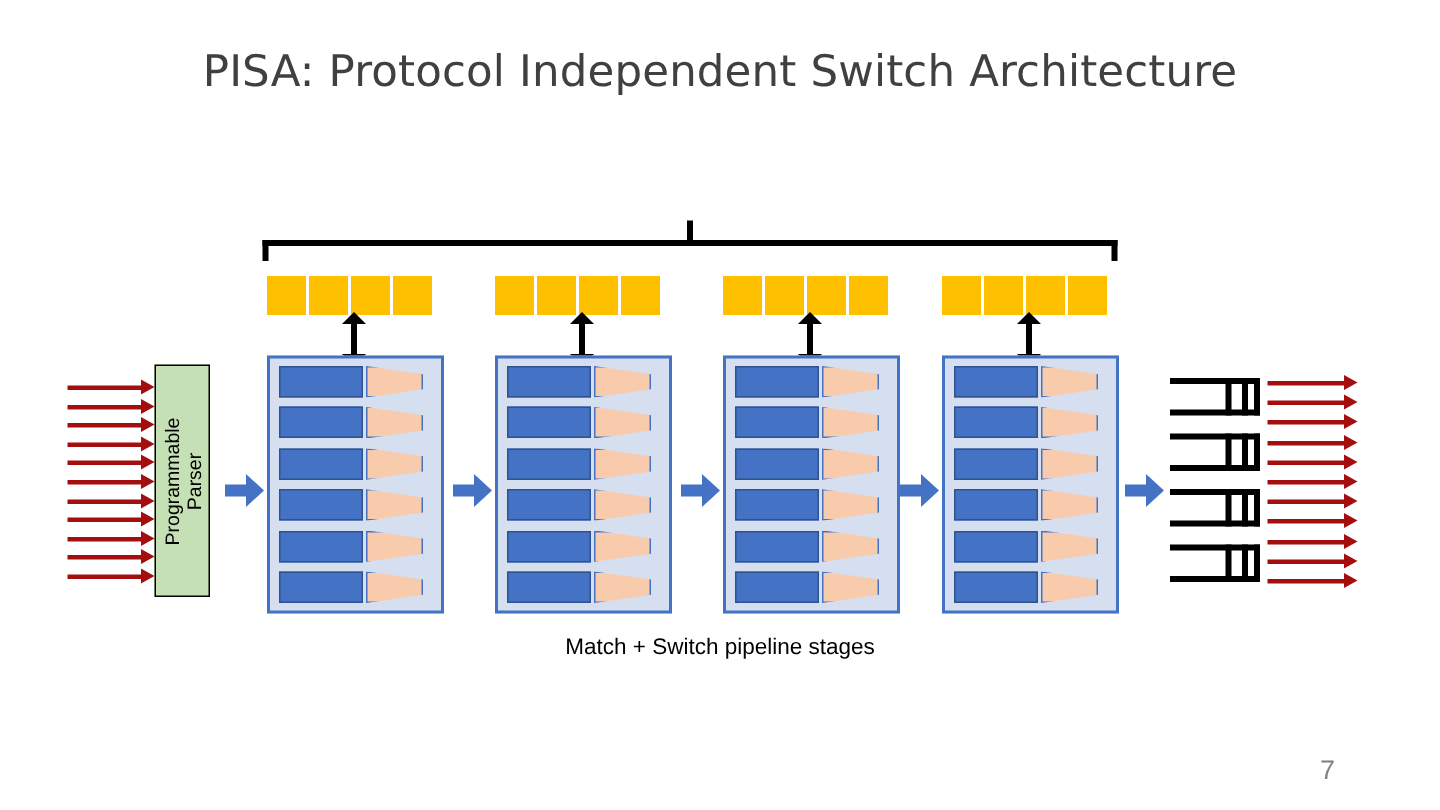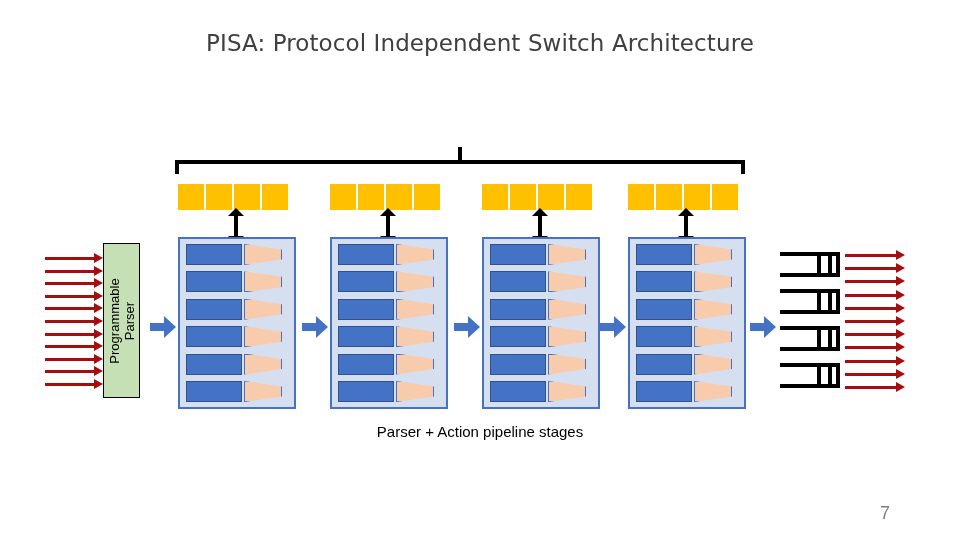--- a/index.html
+++ b/index.html
@@ -10,21 +10,21 @@
     position:relative;
     overflow:hidden;
     -webkit-font-smoothing:antialiased;
   }
   .slide{position:absolute;inset:0;}
 
   
   .title{
     position:absolute;left:0;top:30px;width:960px;
     text-align:center;
-    font-size:23px;
+    font-size:29px;
     color:#404040;
     font-family:"DejaVu Sans", sans-serif;
     letter-spacing:.1px;
     white-space:nowrap;
   }
 
   
   .reg-label{
     position:absolute;left:0;top:120px;width:960px;
     text-align:center;font-size:20px;color:#000;
@@ -425,17 +425,17 @@
       <div class="rarrow" style="left: 845px; top: 370.8px; width: 60px;">
         <div class="rshaft" style="width:52px;background:#A50E0E"></div>
         <div class="rhead" style="border-left-color:#A50E0E"></div>
       </div>
       <div class="rarrow" style="left: 845px; top: 384px; width: 60px;">
         <div class="rshaft" style="width:52px;background:#A50E0E"></div>
         <div class="rhead" style="border-left-color:#A50E0E"></div>
       </div>
     </div>
 
-  <div class="caption">Parser + Action pipeline stages</div>
+  <div class="caption">Match + Switch pipeline stages</div>
 
   <div class="pageno">7</div>
 
 </div>
 
 </body></html>

